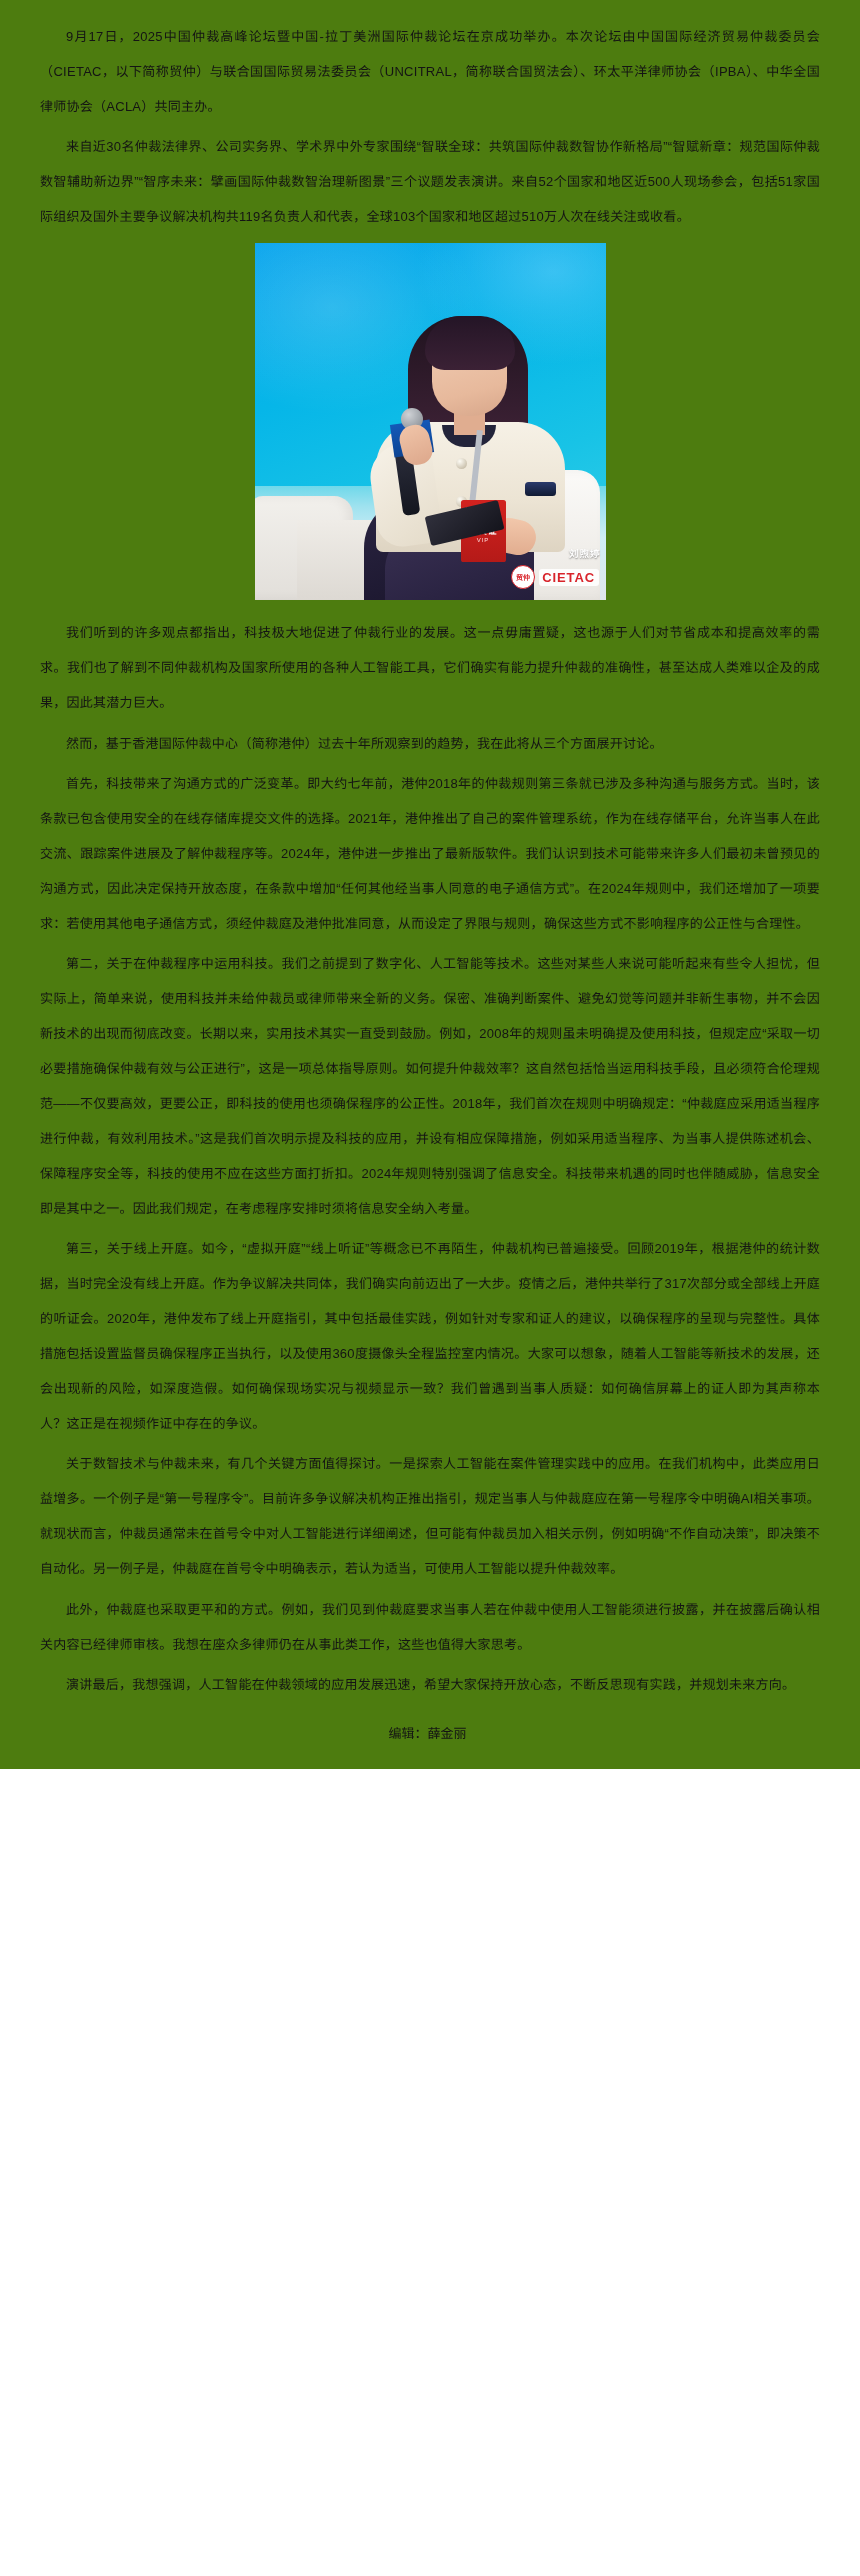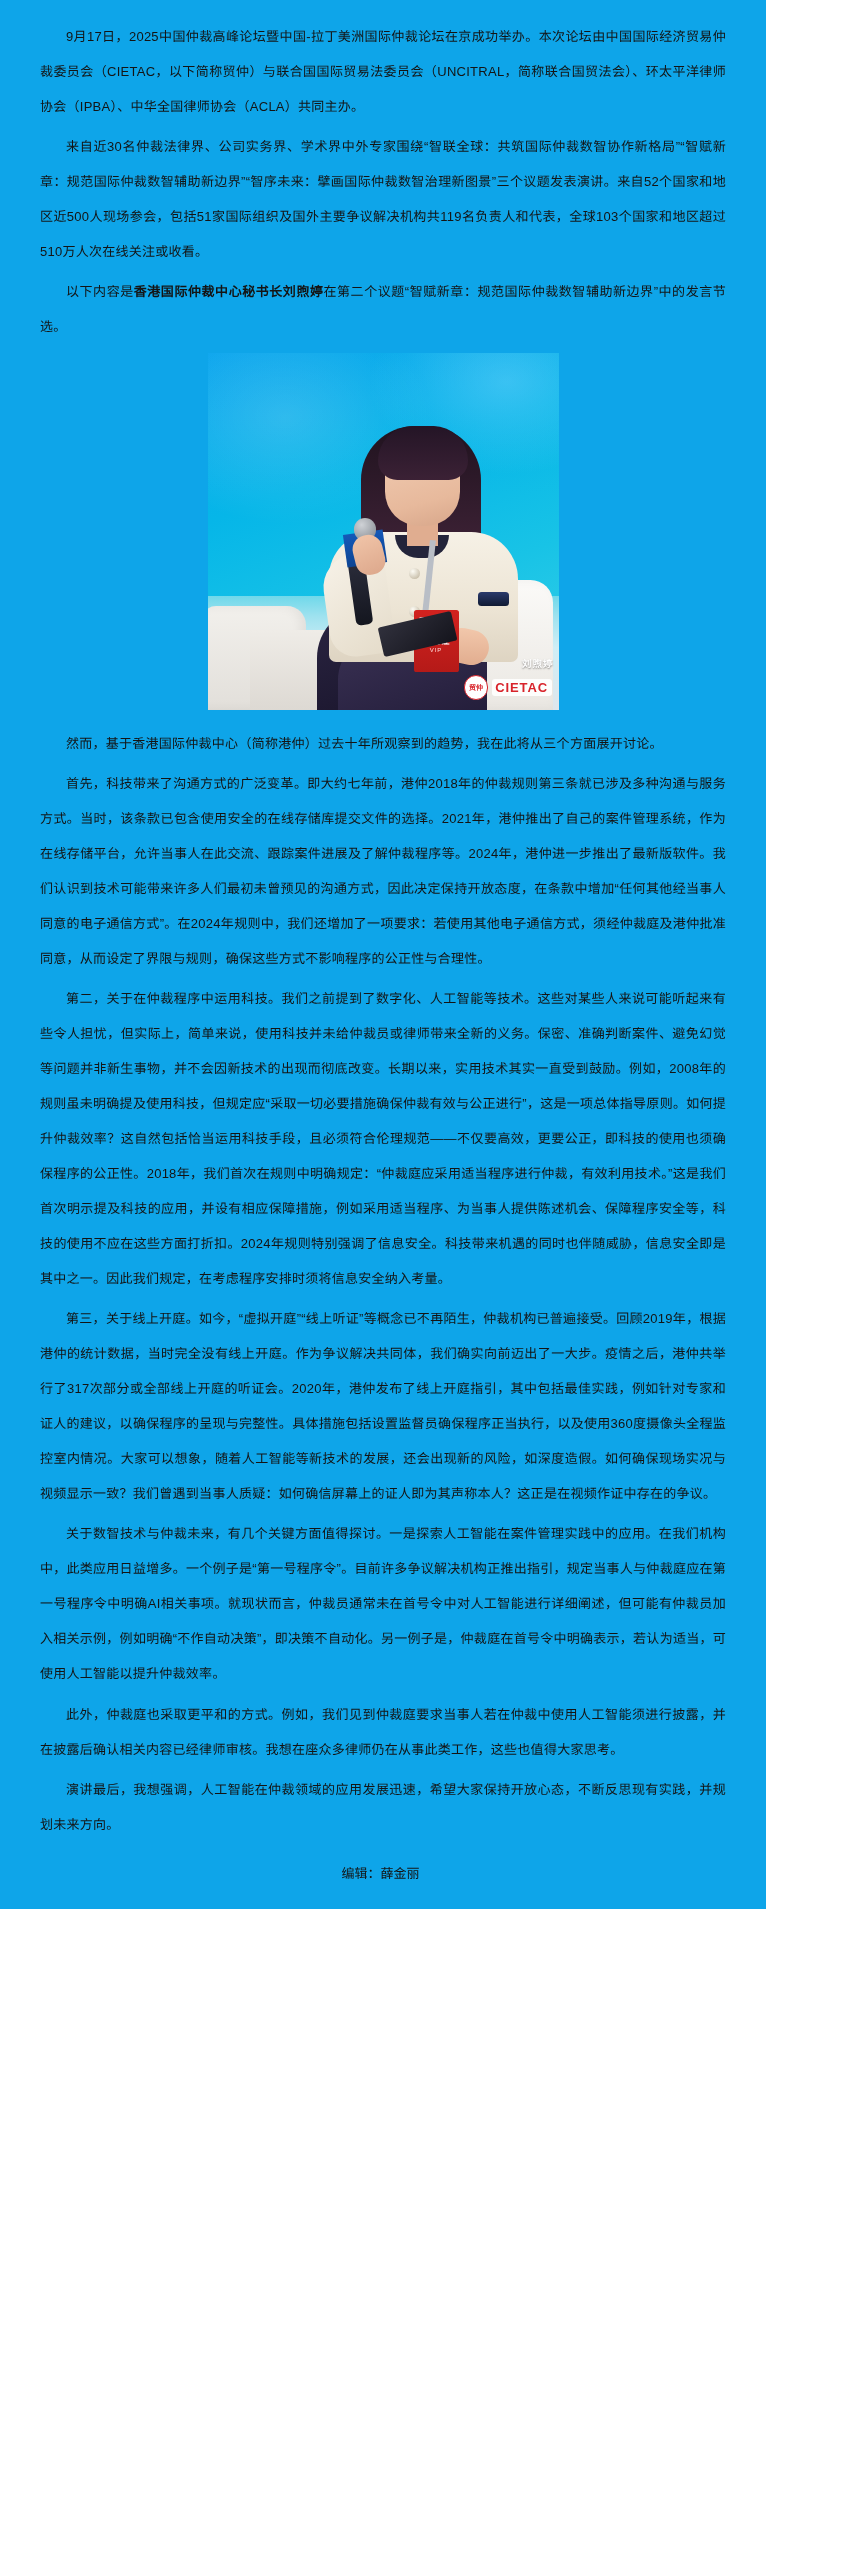--- a/index.html
+++ b/index.html
@@ -7,24 +7,24 @@
     padding: 0;
     background: #ffffff;
   }
   body {
     width: 861px;
     font-family: "Liberation Sans", "DejaVu Sans", sans-serif;
     color: #1a1a1a;
     -webkit-font-smoothing: antialiased;
   }
   .article {
-    width: 766px;
+    width: 860px;
     box-sizing: border-box;
     padding: 19px 40px 22.5px 40px;
-    background: #0ea5e9;
+    background: #4d7c0f;
   }
   p.para {
     margin: 0 0 5.2px 0;
     font-size: 13px;
     line-height: 35px;
     text-align: justify;
     text-justify: inter-ideograph;
     text-indent: 2em;
     letter-spacing: 0.02em;
     color: #141414;
@@ -304,21 +304,20 @@
 </style>
 </head>
 <body>
 
 <div class="article">
 
   <p class="para">9月17日，2025中国仲裁高峰论坛暨中国-拉丁美洲国际仲裁论坛在京成功举办。本次论坛由中国国际经济贸易仲裁委员会（CIETAC，以下简称贸仲）与联合国国际贸易法委员会（UNCITRAL，简称联合国贸法会）、环太平洋律师协会（IPBA）、中华全国律师协会（ACLA）共同主办。</p>
 
   <p class="para">来自近30名仲裁法律界、公司实务界、学术界中外专家围绕“智联全球：共筑国际仲裁数智协作新格局”“智赋新章：规范国际仲裁数智辅助新边界”“智序未来：擘画国际仲裁数智治理新图景”三个议题发表演讲。来自52个国家和地区近500人现场参会，包括51家国际组织及国外主要争议解决机构共119名负责人和代表，全球103个国家和地区超过510万人次在线关注或收看。</p>
 
-  <p class="para"><span>以下内容是</span><span class="bold-name">香港国际仲裁中心秘书长刘煦婷</span><span>在第二个议题“智赋新章：规范国际仲裁数智辅助新边界”中的发言节选。</span></p>
 
   <div class="figure">
     <div class="photo">
       <div class="bg-glow"></div>
       <div class="stage"></div>
       <div class="sofa-left"></div>
       <div class="sofa-seat"></div>
       <div class="sofa-right"></div>
 
       <div class="legs"></div>
@@ -355,20 +354,21 @@
       <div class="name-overlay">刘煦婷</div>
 
       <div class="cietac-logo">
         <span class="cietac-mark">贸仲</span>
         <span class="cietac-text">CIETAC</span>
       </div>
     </div>
   </div>
 
   <div>
+    <p class="para">我们听到的许多观点都指出，科技极大地促进了仲裁行业的发展。这一点毋庸置疑，这也源于人们对节省成本和提高效率的需求。我们也了解到不同仲裁机构及国家所使用的各种人工智能工具，它们确实有能力提升仲裁的准确性，甚至达成人类难以企及的成果，因此其潜力巨大。</p>
     <p class="para">然而，基于香港国际仲裁中心（简称港仲）过去十年所观察到的趋势，我在此将从三个方面展开讨论。</p>
     <p class="para">首先，科技带来了沟通方式的广泛变革。即大约七年前，港仲2018年的仲裁规则第三条就已涉及多种沟通与服务方式。当时，该条款已包含使用安全的在线存储库提交文件的选择。2021年，港仲推出了自己的案件管理系统，作为在线存储平台，允许当事人在此交流、跟踪案件进展及了解仲裁程序等。2024年，港仲进一步推出了最新版软件。我们认识到技术可能带来许多人们最初未曾预见的沟通方式，因此决定保持开放态度，在条款中增加“任何其他经当事人同意的电子通信方式”。在2024年规则中，我们还增加了一项要求：若使用其他电子通信方式，须经仲裁庭及港仲批准同意，从而设定了界限与规则，确保这些方式不影响程序的公正性与合理性。</p>
     <p class="para">第二，关于在仲裁程序中运用科技。我们之前提到了数字化、人工智能等技术。这些对某些人来说可能听起来有些令人担忧，但实际上，简单来说，使用科技并未给仲裁员或律师带来全新的义务。保密、准确判断案件、避免幻觉等问题并非新生事物，并不会因新技术的出现而彻底改变。长期以来，实用技术其实一直受到鼓励。例如，2008年的规则虽未明确提及使用科技，但规定应“采取一切必要措施确保仲裁有效与公正进行”，这是一项总体指导原则。如何提升仲裁效率？这自然包括恰当运用科技手段，且必须符合伦理规范——不仅要高效，更要公正，即科技的使用也须确保程序的公正性。2018年，我们首次在规则中明确规定：“仲裁庭应采用适当程序进行仲裁，有效利用技术。”这是我们首次明示提及科技的应用，并设有相应保障措施，例如采用适当程序、为当事人提供陈述机会、保障程序安全等，科技的使用不应在这些方面打折扣。2024年规则特别强调了信息安全。科技带来机遇的同时也伴随威胁，信息安全即是其中之一。因此我们规定，在考虑程序安排时须将信息安全纳入考量。</p>
     <p class="para">第三，关于线上开庭。如今，“虚拟开庭”“线上听证”等概念已不再陌生，仲裁机构已普遍接受。回顾2019年，根据港仲的统计数据，当时完全没有线上开庭。作为争议解决共同体，我们确实向前迈出了一大步。疫情之后，港仲共举行了317次部分或全部线上开庭的听证会。2020年，港仲发布了线上开庭指引，其中包括最佳实践，例如针对专家和证人的建议，以确保程序的呈现与完整性。具体措施包括设置监督员确保程序正当执行，以及使用360度摄像头全程监控室内情况。大家可以想象，随着人工智能等新技术的发展，还会出现新的风险，如深度造假。如何确保现场实况与视频显示一致？我们曾遇到当事人质疑：如何确信屏幕上的证人即为其声称本人？这正是在视频作证中存在的争议。</p>
     <p class="para">关于数智技术与仲裁未来，有几个关键方面值得探讨。一是探索人工智能在案件管理实践中的应用。在我们机构中，此类应用日益增多。一个例子是“第一号程序令”。目前许多争议解决机构正推出指引，规定当事人与仲裁庭应在第一号程序令中明确AI相关事项。就现状而言，仲裁员通常未在首号令中对人工智能进行详细阐述，但可能有仲裁员加入相关示例，例如明确“不作自动决策”，即决策不自动化。另一例子是，仲裁庭在首号令中明确表示，若认为适当，可使用人工智能以提升仲裁效率。</p>
     <p class="para">此外，仲裁庭也采取更平和的方式。例如，我们见到仲裁庭要求当事人若在仲裁中使用人工智能须进行披露，并在披露后确认相关内容已经律师审核。我想在座众多律师仍在从事此类工作，这些也值得大家思考。</p>
     <p class="para">演讲最后，我想强调，人工智能在仲裁领域的应用发展迅速，希望大家保持开放心态，不断反思现有实践，并规划未来方向。</p>
   </div>
 
   <div class="editor-line">编辑：薛金丽</div>

